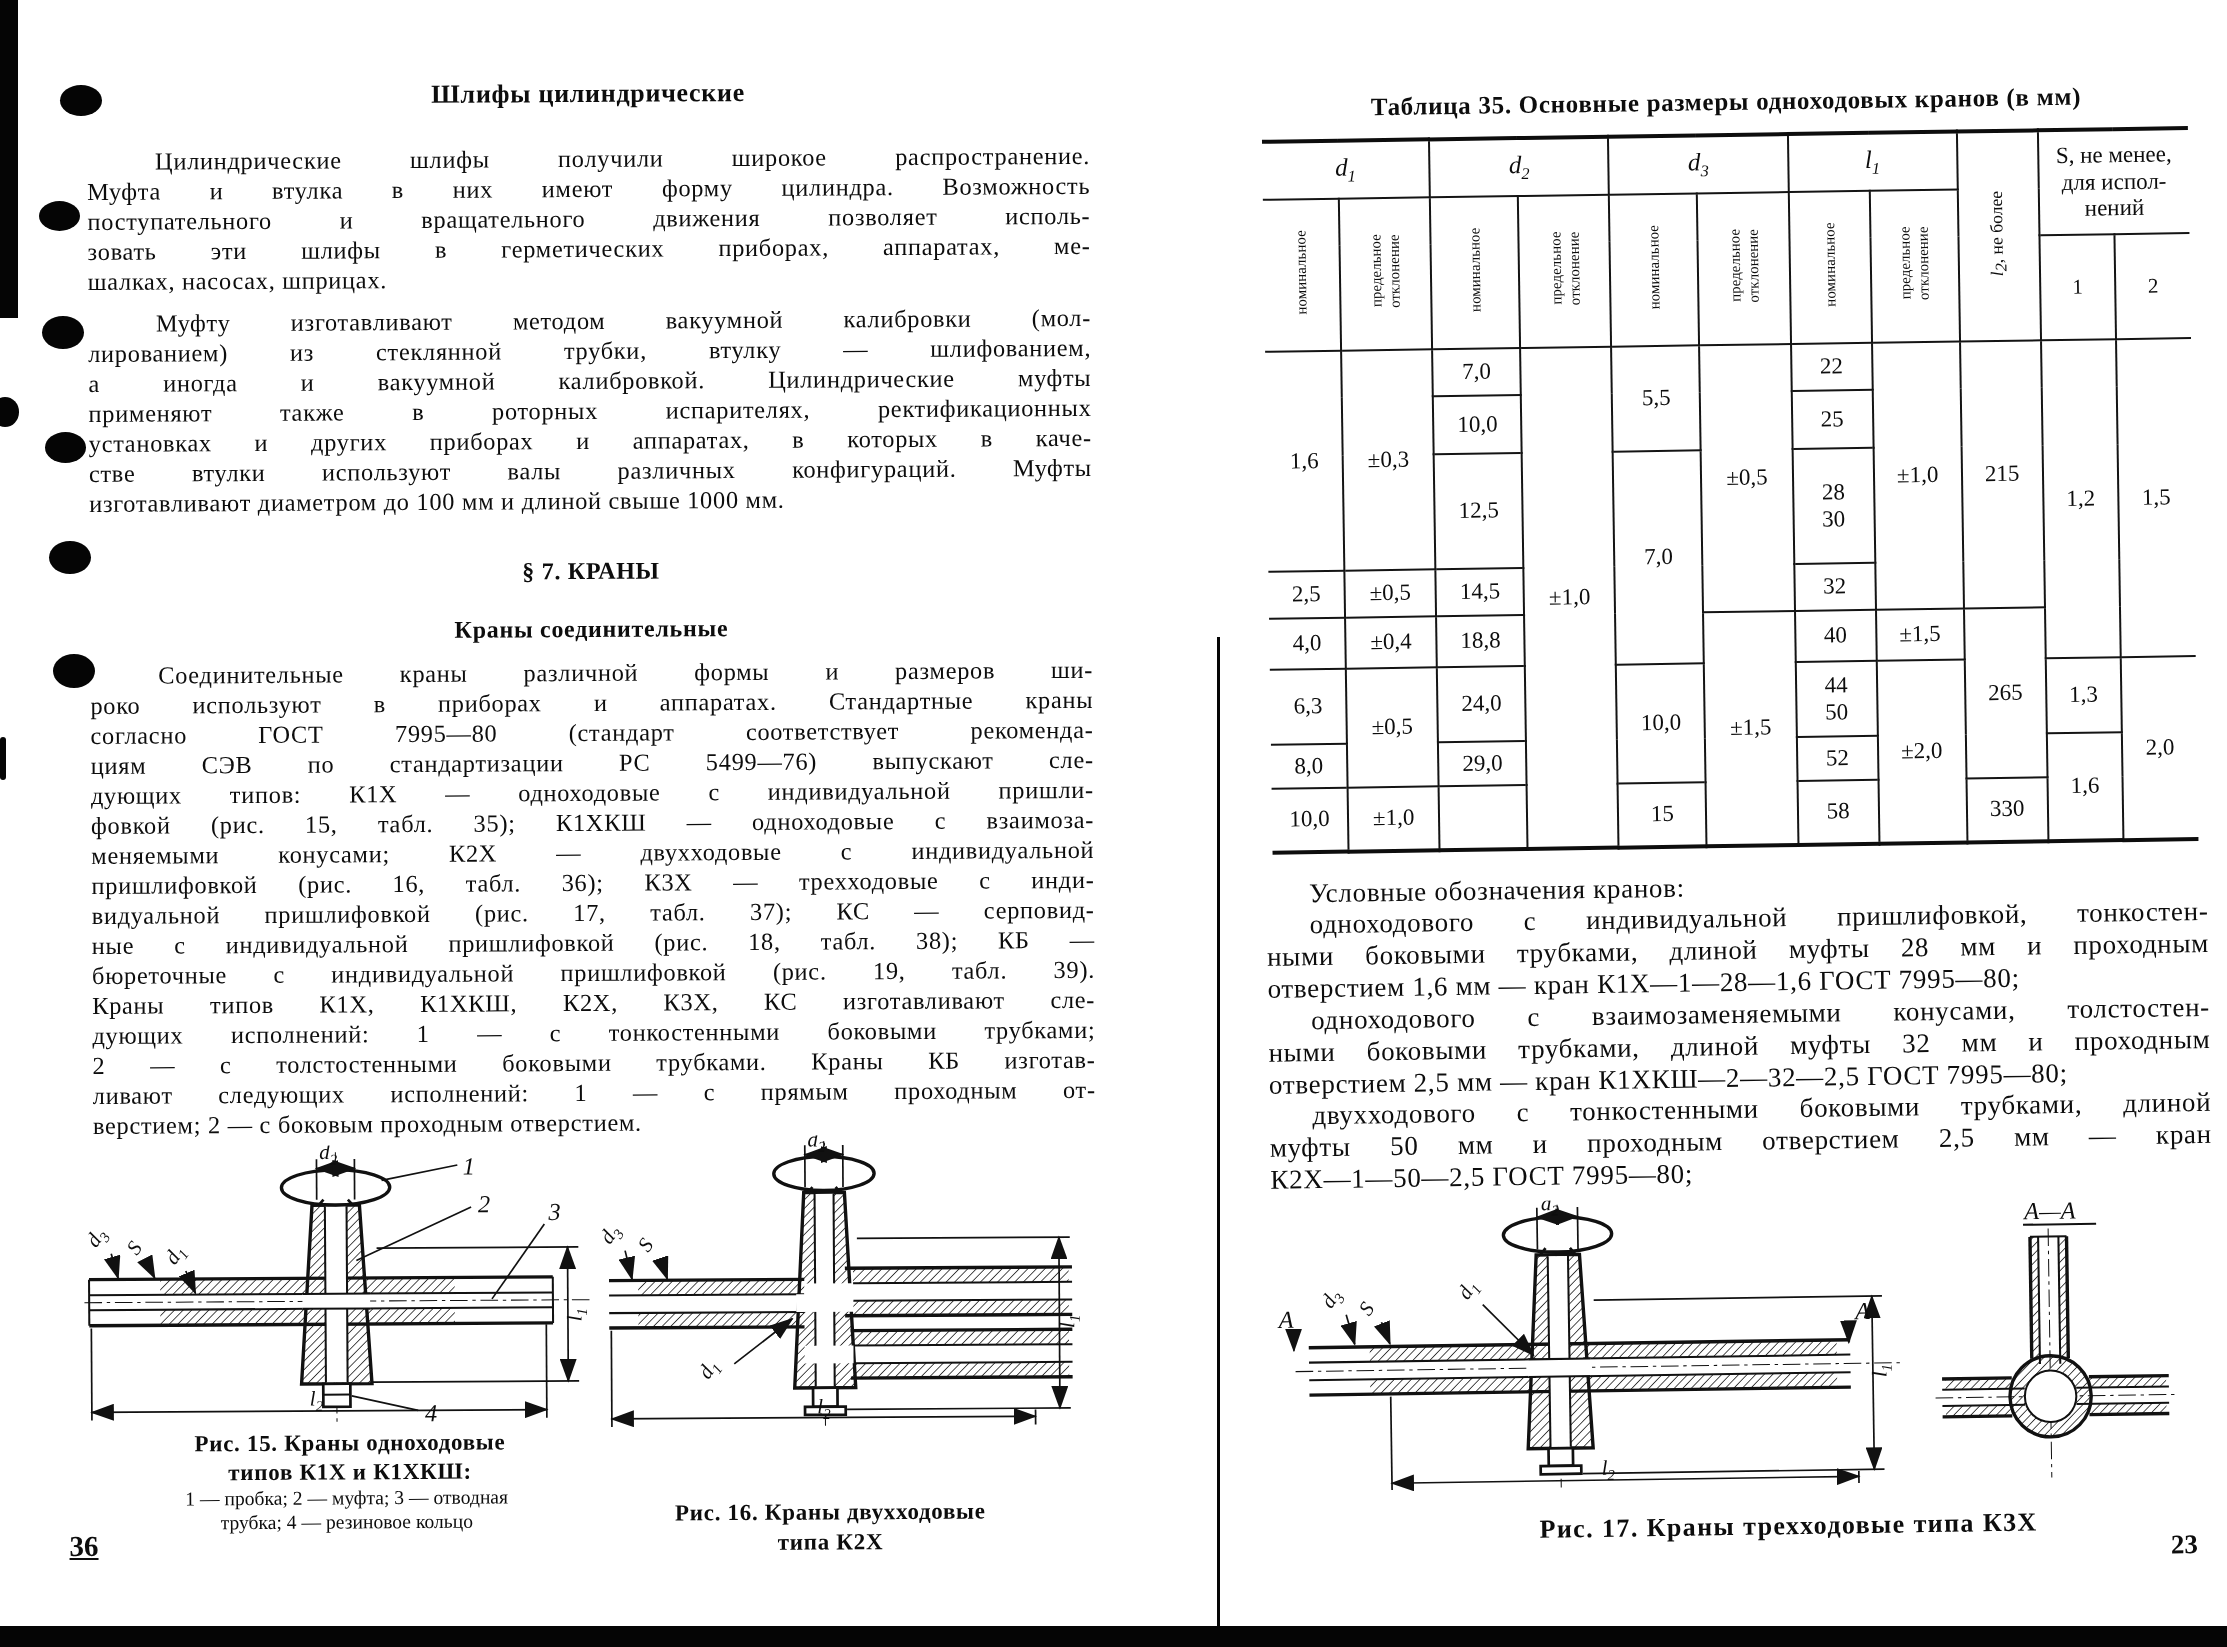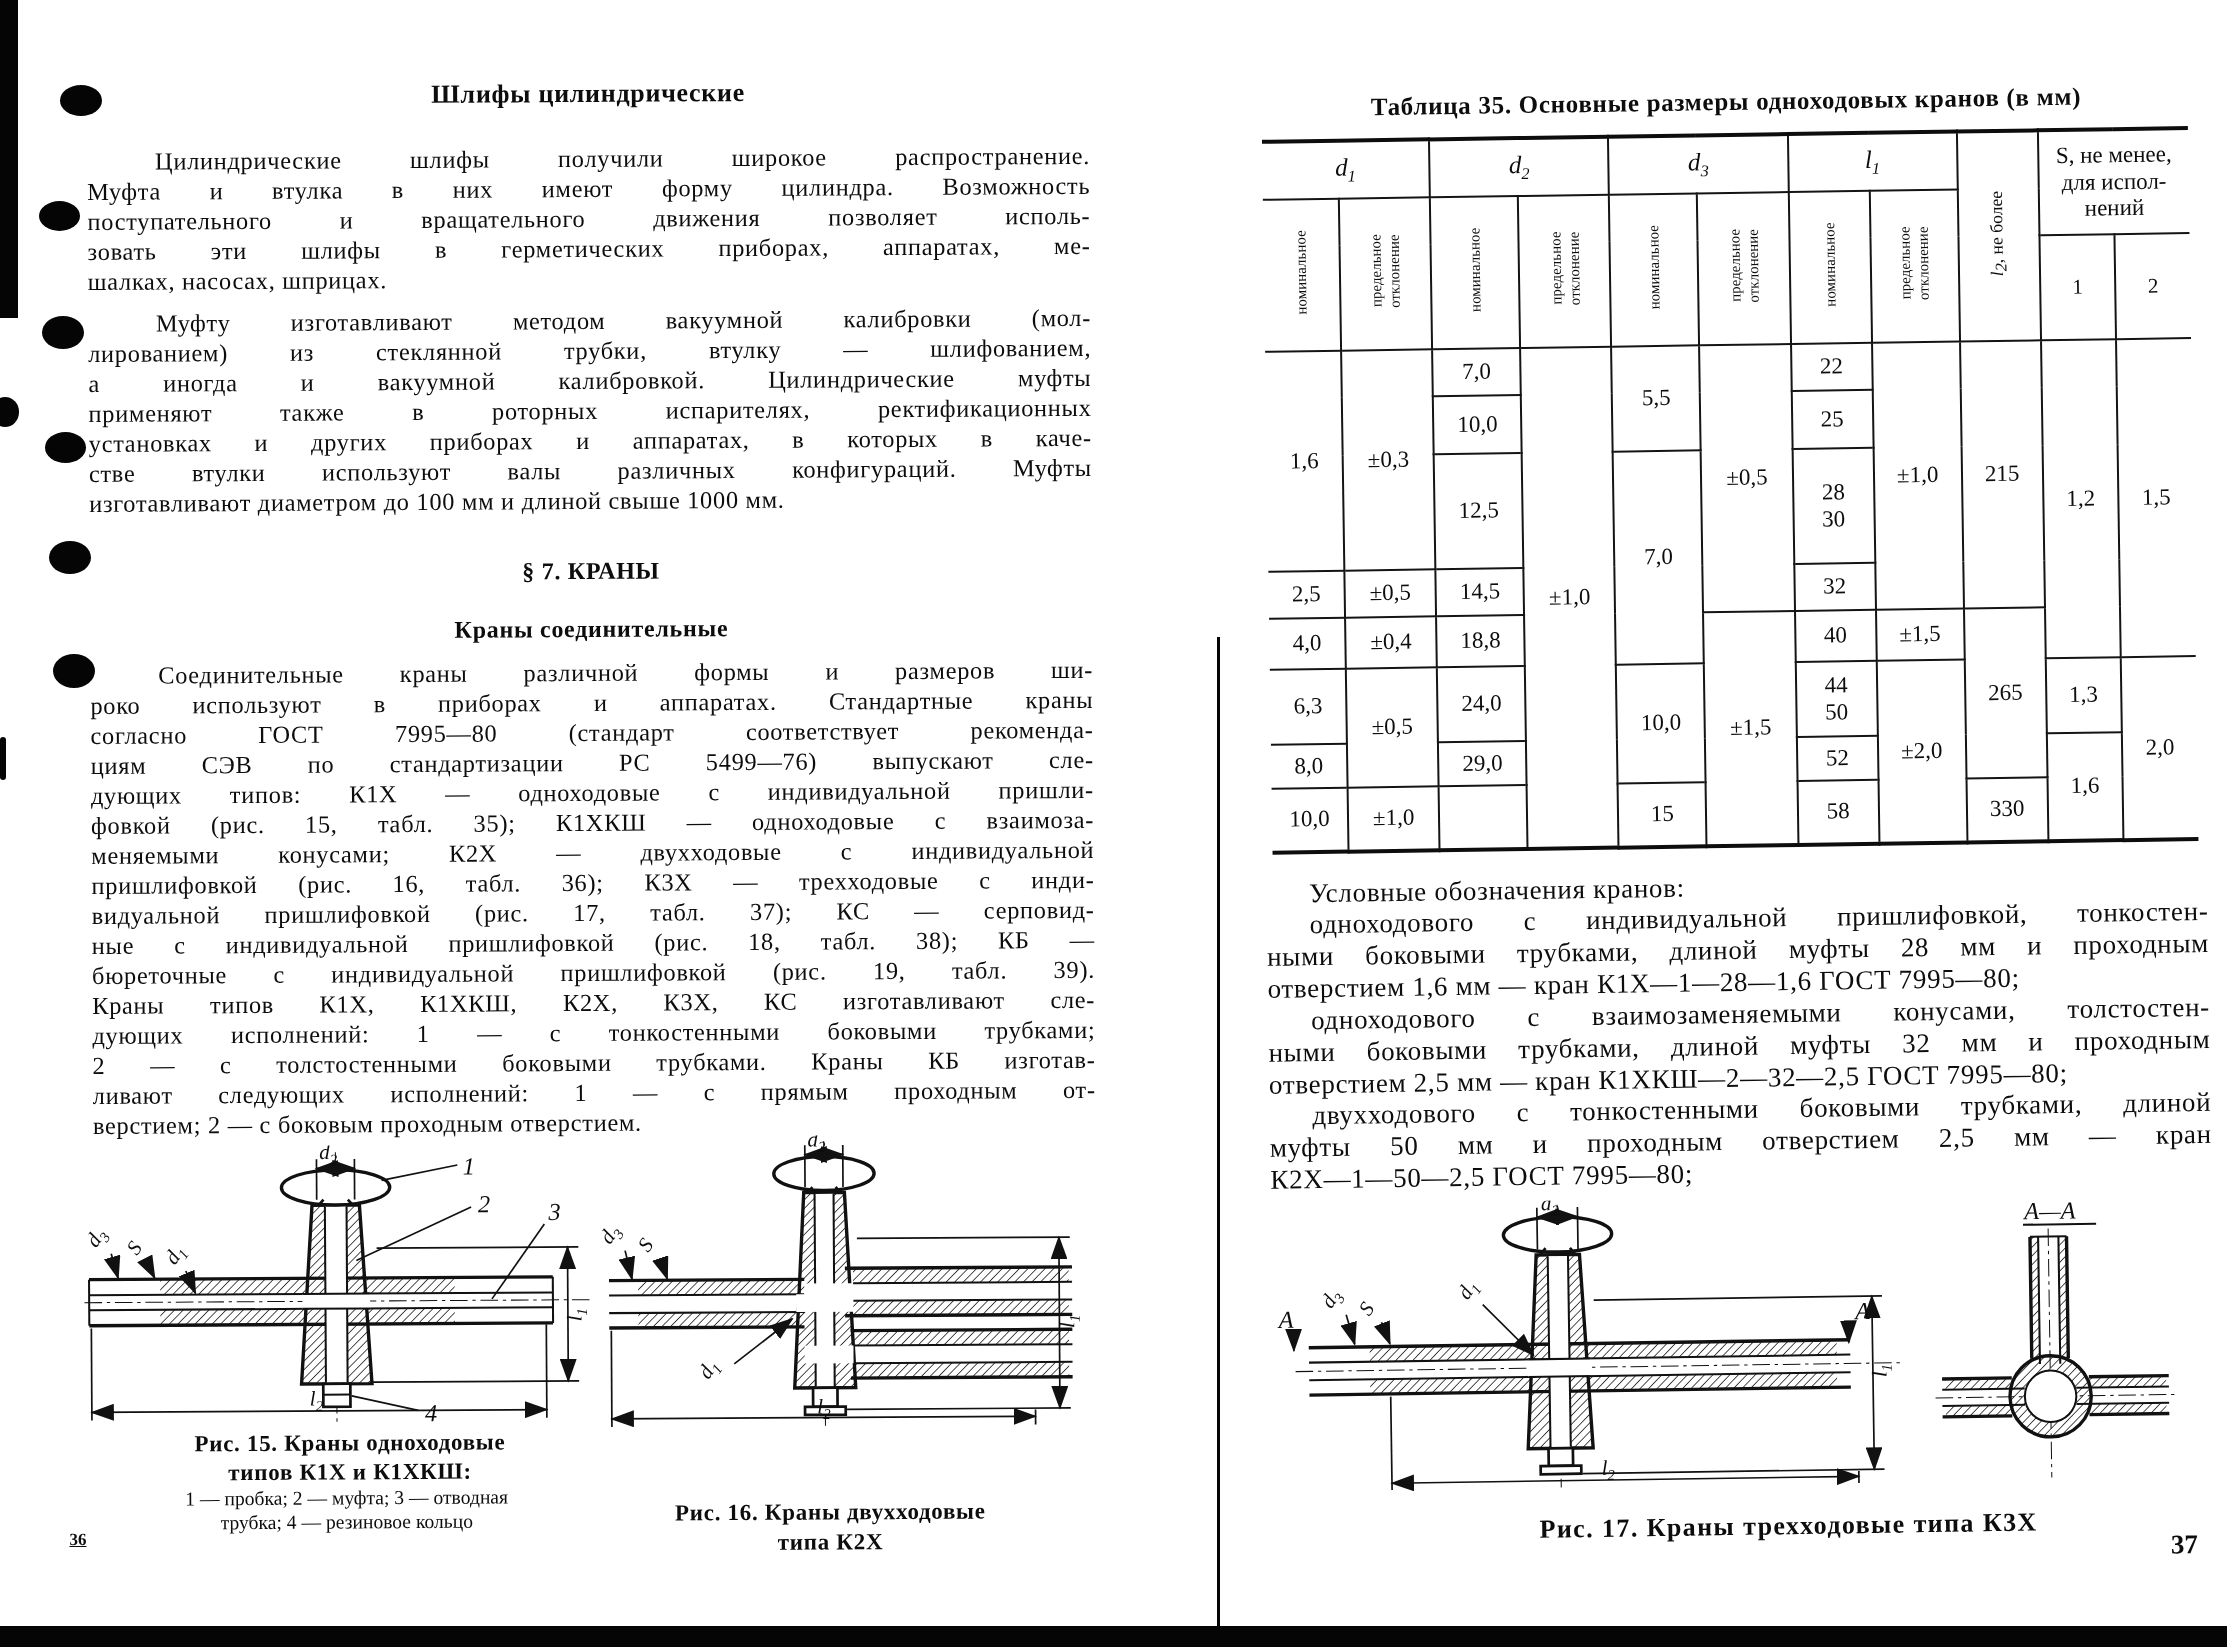--- a/index.html
+++ b/index.html
@@ -234,21 +234,21 @@
       </div>
     <div class="abs ctr" style="left:75px;top:1485px;width:535px;font-size:19.6px;line-height:24.4px;">
         <div class="tl">1 — пробка; 2 — муфта; 3 — отводная</div>
         <div class="tl">трубка; 4 — резиновое кольцо</div>
       </div>
     <div class="abs lp bold ctr" style="left:589px;top:1499px;width:474px;font-size:23px;line-height:30px;">
         <div class="tl">Рис. 16. Краны двухходовые</div>
         <div class="tl">типа К2Х</div>
       </div>
 
-    <div class="abs bold" style="left:65px;top:1527px;font-size:17px;text-decoration:underline;">36</div>
+    <div class="abs bold" style="left:65px;top:1527px;font-size:29px;text-decoration:underline;">36</div>
   </div>
 
   <div class="pg pg-right">
 
     <div class="abs bold center" style="left:1274px;top:88px;width:925px;font-size:25px;letter-spacing:0.7px;">Таблица 35. Основные размеры одноходовых кранов (в мм)</div>
 
     <table class="gt abs" style="left:1272px;top:133px;width:926px;">
       <colgroup>
         <col style="width:76px">
           <col style="width:91px">
@@ -463,21 +463,21 @@
         <line x1="1193" y1="312" x2="1330" y2="312" stroke-width="3"></line>
         <line x1="1118" y1="46" x2="1226" y2="46" stroke-width="3"></line>
       </g>
       <text class="co" x="1120" y="38">А—А</text>
     </svg>
 
     <div class="abs bold ctr" style="left:1348px;top:1512px;width:860px;font-size:26px;letter-spacing:1.4px;">
         <span class="tl">Рис. 17. Краны трехходовые типа К3Х</span>
       </div>
 
-    <div class="abs bold" style="left:2160px;top:1536px;font-size:27px;">37</div>
+    <div class="abs bold" style="left:2160px;top:1536px;font-size:27px;">23</div>
   </div>
 
   <div class="strip" style="left:0;top:0;width:17.6px;height:318px;"></div>
   <div class="blob" style="left:60px;top:85px;width:42px;height:31px;"></div>
   <div class="blob" style="left:39px;top:201px;width:41px;height:30px;"></div>
   <div class="blob" style="left:42px;top:316px;width:42px;height:33px;"></div>
   <div class="blob" style="left:-9.5px;top:397px;width:28.5px;height:30px;"></div>
   <div class="blob" style="left:45px;top:432px;width:41px;height:31px;"></div>
   <div class="blob" style="left:49px;top:541px;width:42px;height:33px;"></div>
   <div class="blob" style="left:53px;top:654px;width:42px;height:34px;"></div>

